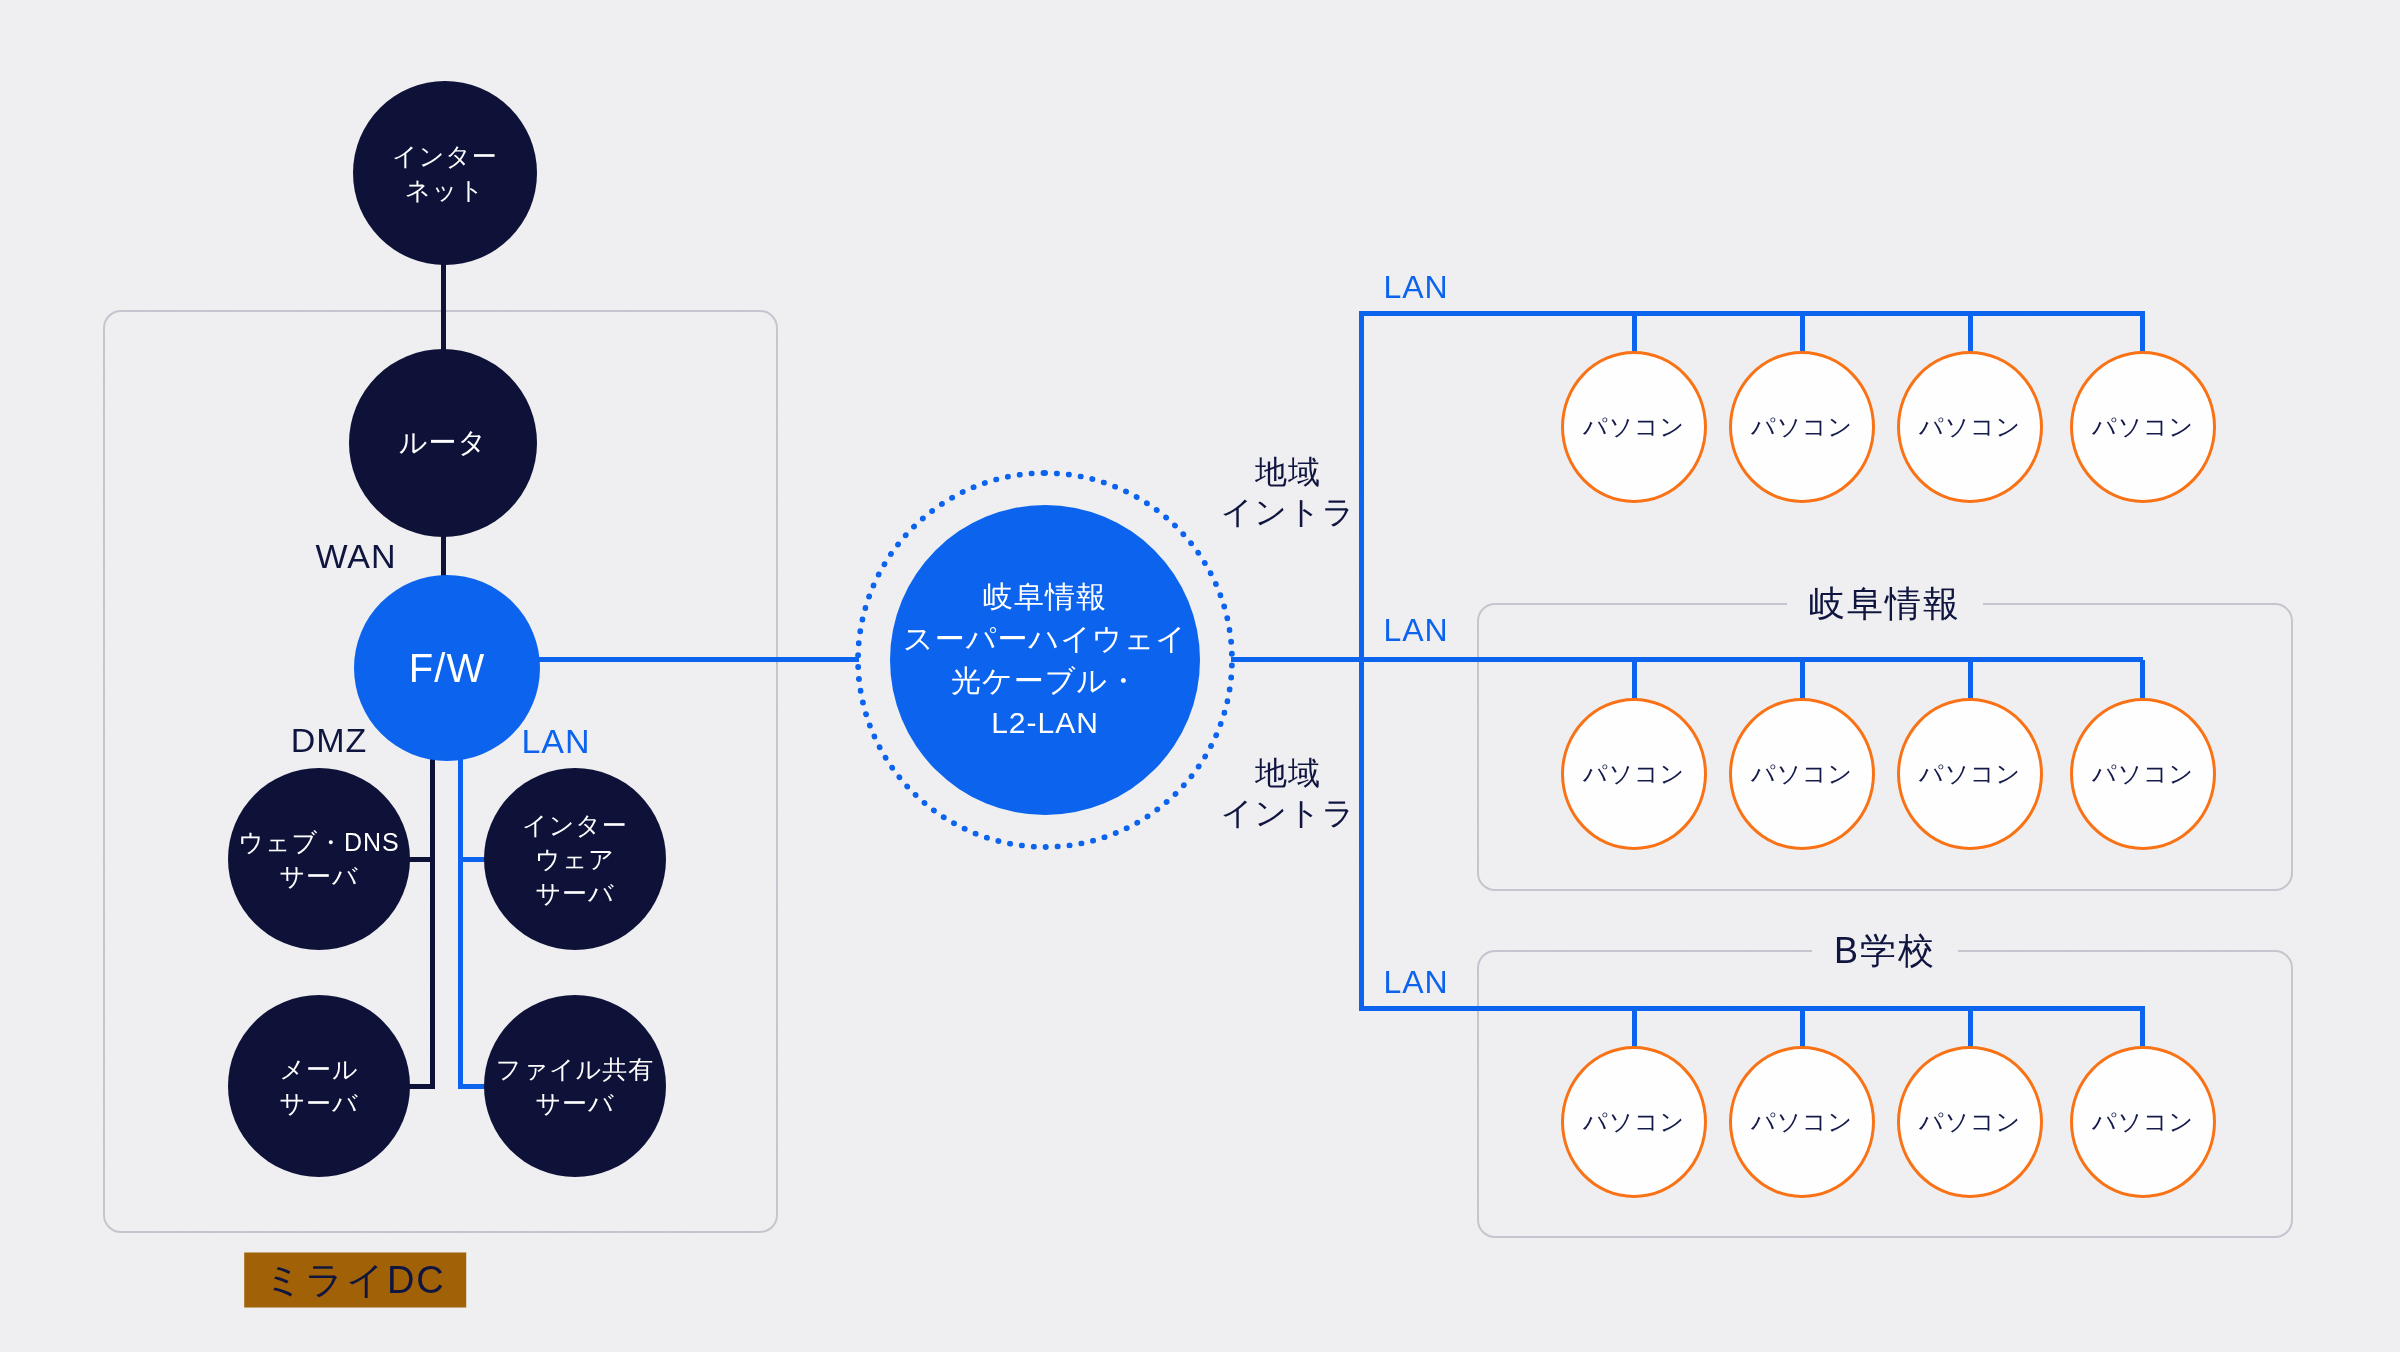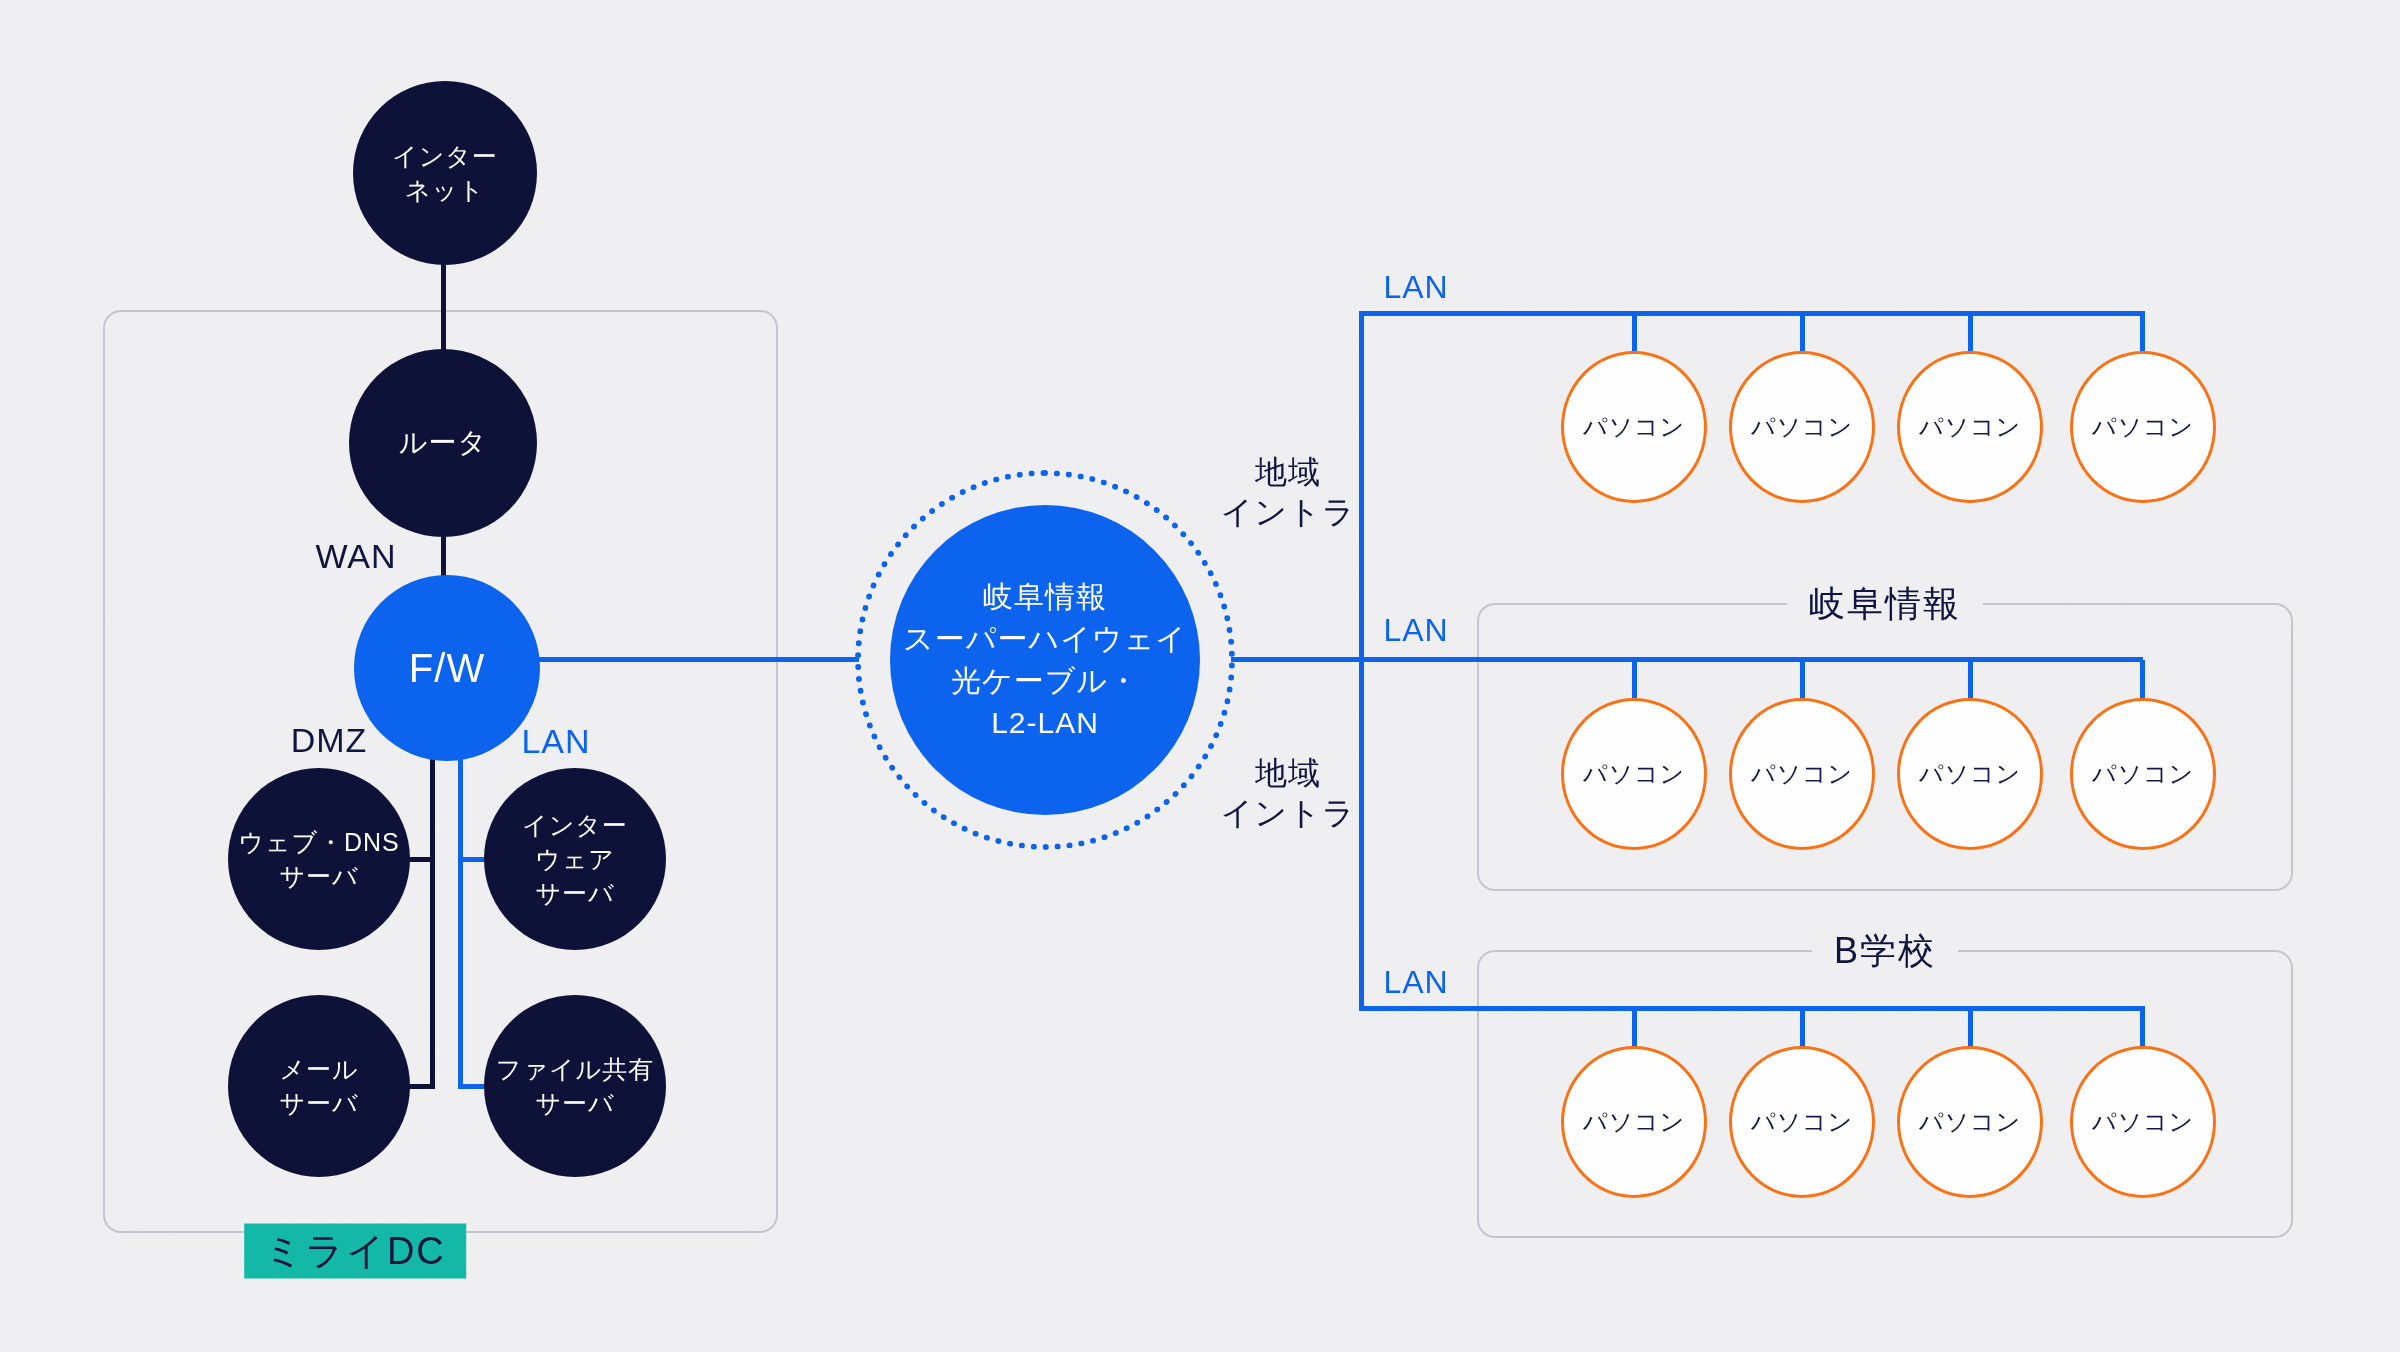--- a/index.html
+++ b/index.html
@@ -49,22 +49,22 @@
   .site-title{
     position:absolute;left:50%;top:-1px;transform:translate(-50%,-50%);
     background:#efeff1;padding:0 22px;font-size:36px;color:#10153f;
     letter-spacing:2px;white-space:nowrap;z-index:5;
   }
   .dc-box{
     position:absolute;left:103px;top:310px;width:675px;height:923px;
     border:2px solid #c5c5cf;border-radius:18px;z-index:1;box-sizing:border-box;
   }
   .dc-title{
-    position:absolute;left:355px;top:1251px;transform:translate(-50%,-50%);
-    background:#14b8a6;padding:2px 20px;font-size:38px;color:#10153f;
+    position:absolute;left:355px;top:1280px;transform:translate(-50%,-50%);
+    background:#a16207;padding:2px 20px;font-size:38px;color:#10153f;
     letter-spacing:2px;white-space:nowrap;z-index:5;
   }
   
   .pc{
     position:absolute;width:146px;height:152px;border-radius:50%;
     background:#fefefe;border:3px solid #f97316;box-sizing:border-box;
     display:flex;align-items:center;justify-content:center;z-index:4;
   }
   .pc .lbl{font-size:24px;color:#141a4a;letter-spacing:1px;}
 </style>

